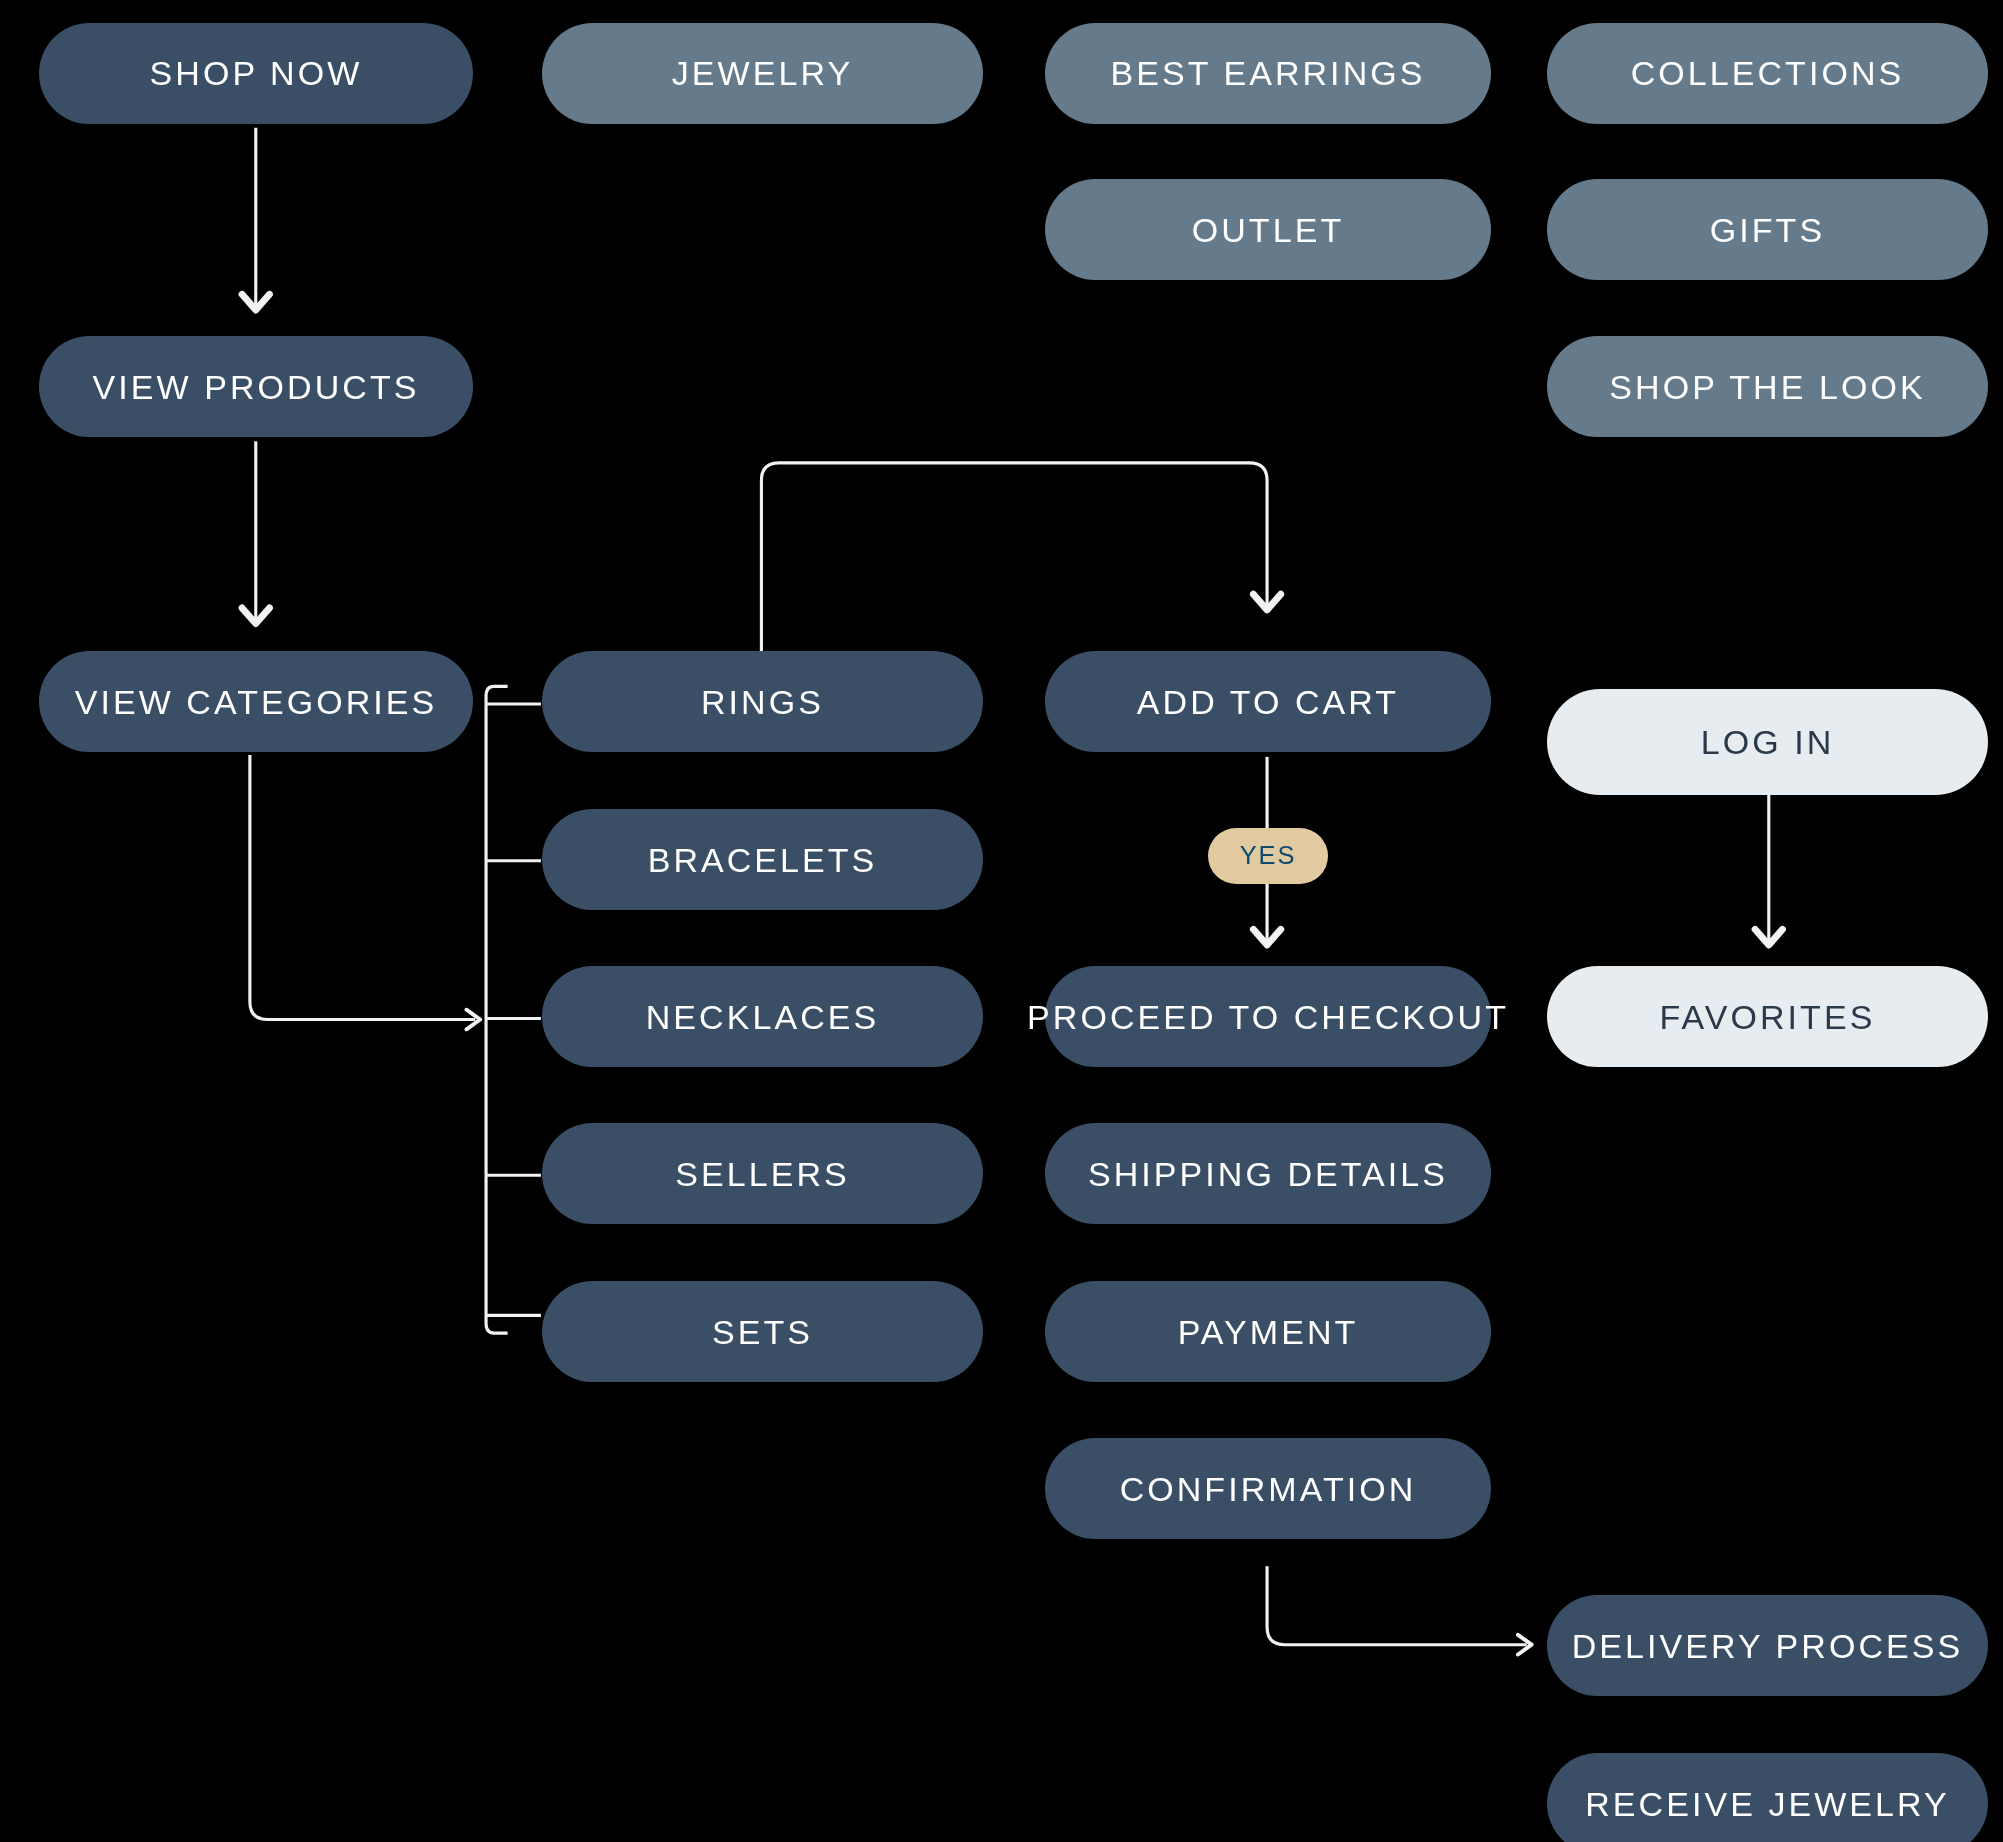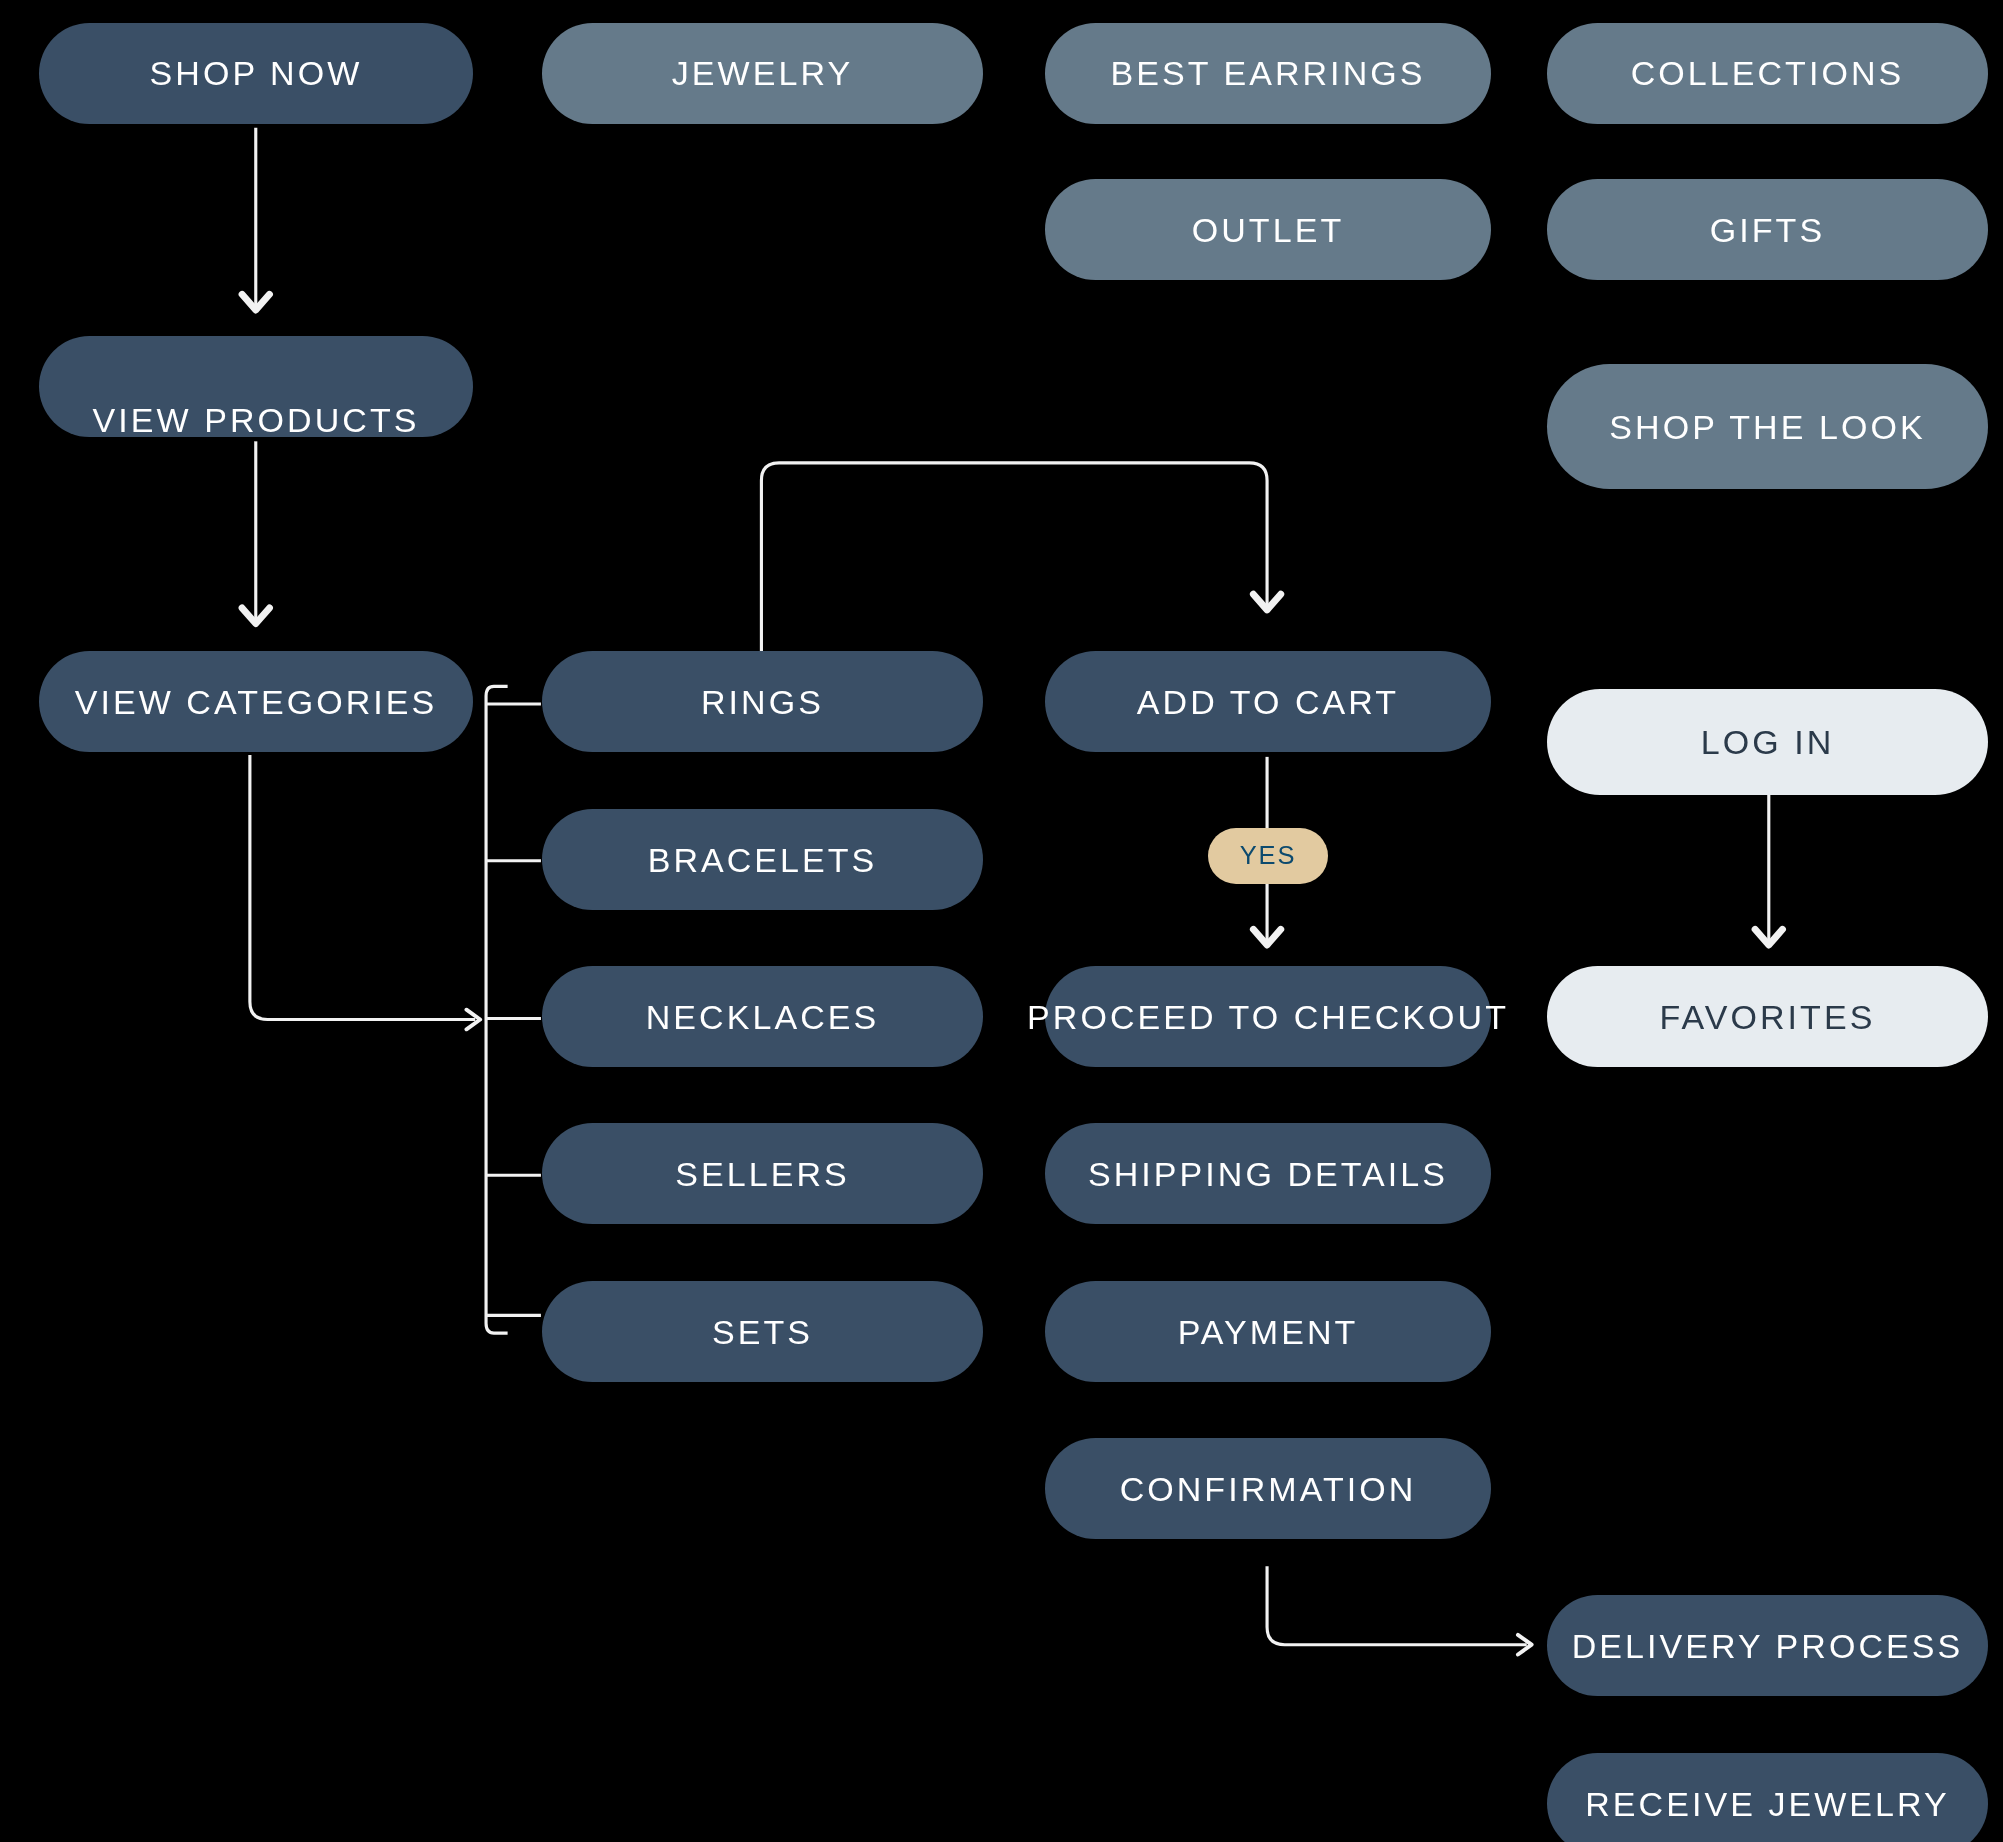--- a/index.html
+++ b/index.html
@@ -108,21 +108,21 @@
     <path class="edge-head" d="M 1791 948 L 1805 964 L 1819 948"></path>
 
     <path class="edge" d="M 1293 1598 L 1293 1660 Q 1293 1678 1311 1678 L 1558 1678"></path>
     <path class="edge-head-thin" d="M 1549 1668 L 1563 1678 L 1549 1688"></path>
   </svg>
 
   <div class="pill dark" style="left:39px; top:22.5px; width:434px; height:101px;">
     <span class="pill-label">SHOP NOW</span>
   </div>
 
-  <div class="pill dark" style="left:39px; top:336px; width:434px; height:101px;align-items:flex-end;">
+  <div class="pill dark" style="left:39px; top:336px; width:434px; height:101px;">
     <span class="pill-label">VIEW PRODUCTS</span>
   </div>
 
   <div class="pill dark" style="left:39px; top:651px; width:434px; height:101px;">
     <span class="pill-label">VIEW CATEGORIES</span>
   </div>
 
   <div class="pill mid" style="left:542px; top:22.5px; width:441px; height:101px;">
     <span class="pill-label">JEWELRY</span>
   </div>
@@ -180,21 +180,21 @@
   </div>
 
   <div class="pill mid" style="left:1547px; top:22.5px; width:441px; height:101px;">
     <span class="pill-label">COLLECTIONS</span>
   </div>
 
   <div class="pill mid" style="left:1547px; top:179px; width:441px; height:101px;">
     <span class="pill-label">GIFTS</span>
   </div>
 
-  <div class="pill mid" style="left:1547px; top:336px; width:441px; height:125px;margin-top:28px;">
+  <div class="pill mid" style="left:1547px; top:336px; width:441px; height:101px;">
     <span class="pill-label">SHOP THE LOOK</span>
   </div>
 
   <div class="pill light" style="left:1547px; top:689px; width:441px; height:106px;">
     <span class="pill-label">LOG IN</span>
   </div>
 
   <div class="pill light" style="left:1547px; top:966px; width:441px; height:101px;align-items:center;">
     <span class="pill-label">FAVORITES</span>
   </div>

